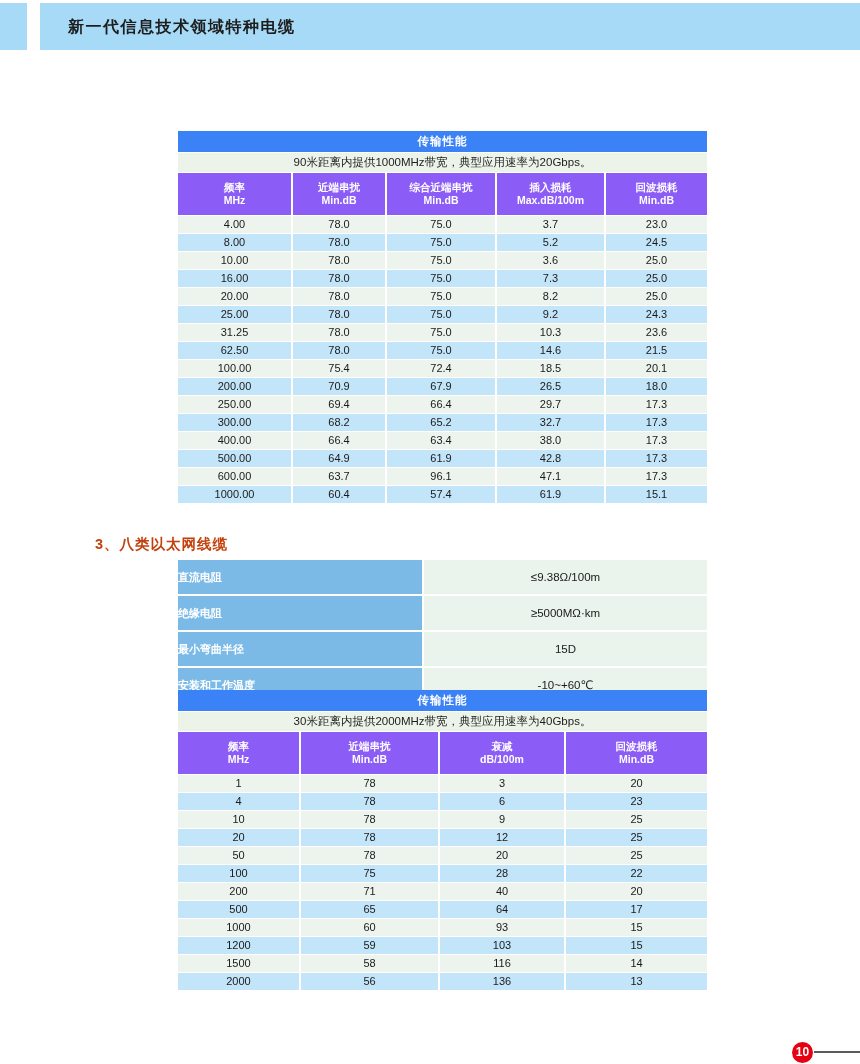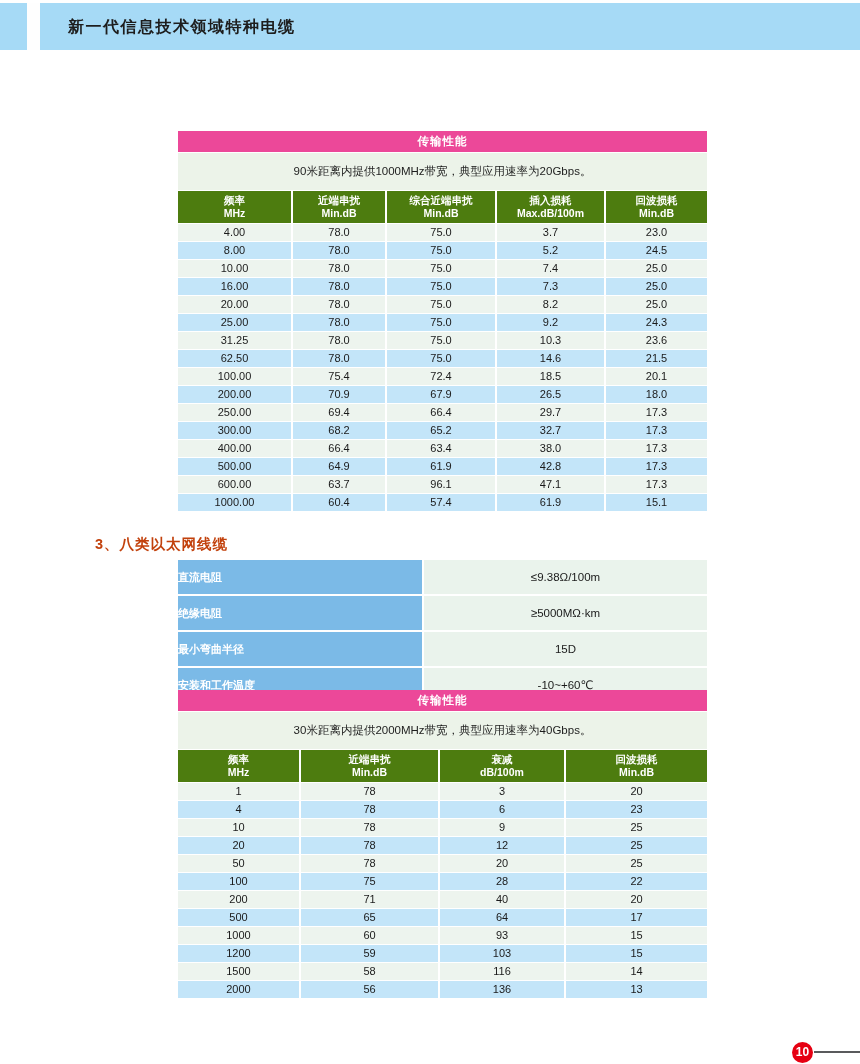--- a/index.html
+++ b/index.html
@@ -12,26 +12,26 @@
   .topbar-gap { position:absolute; left:27px; top:0; width:13px; height:47px; background:#fefefe; }
   .topbar-title { position:absolute; left:68px; top:0; height:47px; line-height:47px;
                   font-size:16px; font-weight:bold; color:#1d1d1d; letter-spacing:1.5px; }
 
   
   table.perf, table.spec { position:absolute; width:529px; border-collapse:separate; border-spacing:0; table-layout:fixed; }
   #table1 { left:178px; top:131px; }
   #table2 { left:178px; top:690px; }
   #spec   { left:178px; top:560px; }
 
-  .perf .title-row td { background:#ec4899; color:#ffffff; font-weight:bold; font-size:11.5px;
+  .perf .title-row td { background:#3b82f6; color:#ffffff; font-weight:bold; font-size:11.5px;
                         text-align:center; height:22px; border-bottom:1px solid #fff; letter-spacing:1px; }
   .perf .subtitle-row td { background:#ecf3e9; color:#1d1d1d; font-size:11.5px;
-                        text-align:center; height:38px; border-bottom:1px solid #fff; }
-  .perf thead th { background:#4d7c0f; color:#ffffff; font-weight:bold; font-size:10.5px; line-height:13px;
-                   text-align:center; height:33px; border-right:2px solid #fff; border-bottom:1px solid #fff;
+                        text-align:center; height:20px; border-bottom:1px solid #fff; }
+  .perf thead th { background:#8b5cf6; color:#ffffff; font-weight:bold; font-size:10.5px; line-height:13px;
+                   text-align:center; height:43px; border-right:2px solid #fff; border-bottom:1px solid #fff;
                    vertical-align:middle; }
   .perf thead th:last-child { border-right:none; }
   .perf tbody td { font-size:11px; color:#1a1a1a; text-align:center; height:18px; line-height:17px;
                    border-right:2px solid #fff; border-bottom:1px solid #fff; }
   .perf tbody td:last-child { border-right:none; }
   .perf tbody tr:nth-child(odd) td  { background:#edf4ee; }
   .perf tbody tr:nth-child(even) td { background:#c3e5f9; }
 
   .spec th { background:#7bbae7; color:#ffffff; font-weight:bold; font-size:11px; text-align:left;
              height:24px; border-bottom:2px solid #fff; border-right:2px solid #fff; vertical-align:middle; }
@@ -107,21 +107,21 @@
           <td>8.00</td>
           <td>78.0</td>
           <td>75.0</td>
           <td>5.2</td>
           <td>24.5</td>
         </tr>
         <tr>
           <td>10.00</td>
           <td>78.0</td>
           <td>75.0</td>
-          <td>7.4</td>
+          <td>3.6</td>
           <td>25.0</td>
         </tr>
         <tr>
           <td>16.00</td>
           <td>78.0</td>
           <td>75.0</td>
           <td>7.3</td>
           <td>25.0</td>
         </tr>
         <tr>

